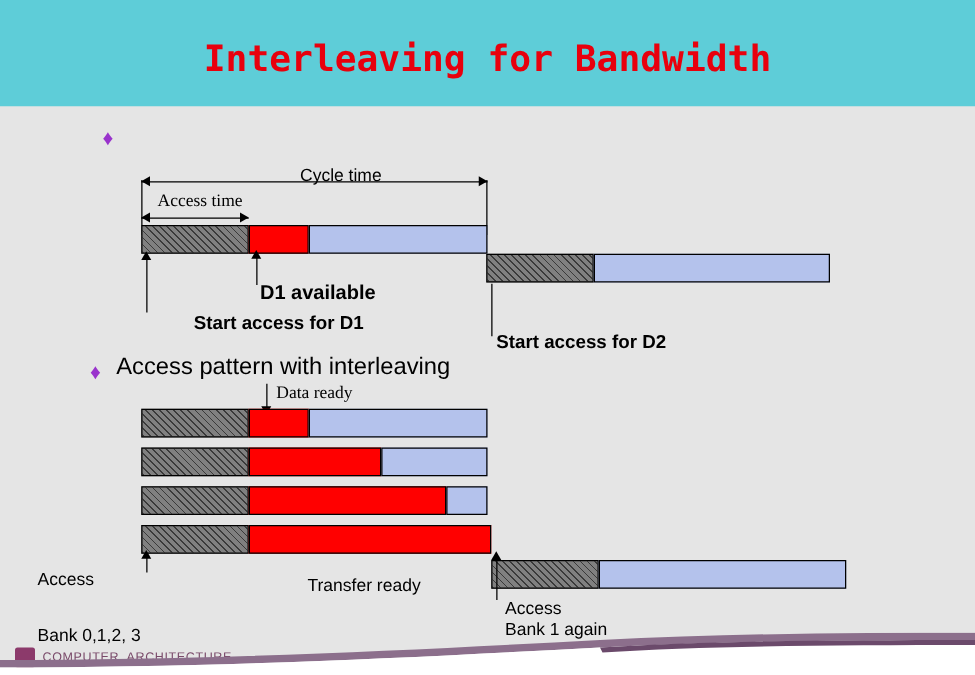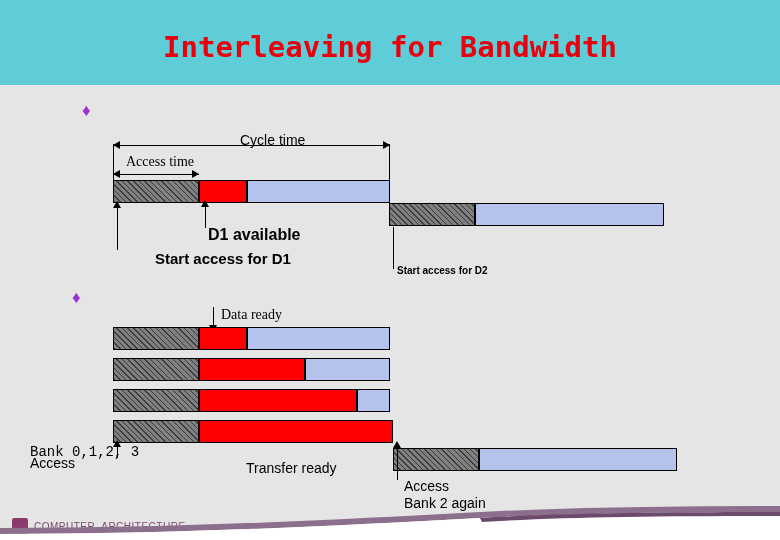--- a/index.html
+++ b/index.html
@@ -207,23 +207,24 @@
 
   <div class="vline" style="left:205px; top:204px; height:24px;"></div>
   <div class="up-arrow" style="left:201px; top:200px;"></div>
   <div class="lbl lbl-bold" style="left:208px; top:226px; font-size:16px;">D1 available</div>
 
   <div class="vline" style="left:117px; top:205px; height:45px;"></div>
   <div class="up-arrow" style="left:113px; top:201px;"></div>
   <div class="lbl lbl-bold" style="left:124px; top:250px; font-size:15px;margin-left:31px;">Start access for D1</div>
 
   <div class="vline" style="left:393px; top:227px; height:42px;"></div>
-  <div class="lbl lbl-bold" style="left:397px; top:265px; font-size:10px;">Start access for D2</div>
+  <div class="lbl lbl-bold" style="left:397px; top:265px; font-size:15px;">Start access for D2</div>
 
   <div class="bullet-marker" style="left:72px; top:289px;">♦</div>
+  <div class="bullet-text" style="left:93px; top:284px;">Access pattern with interleaving</div>
 
   <div class="vline" style="left:213px; top:307px; height:20px;"></div>
   <div class="down-arrow" style="left:209px; top:325px;"></div>
   <div class="lbl" style="left:221px; top:307px;font-family:Liberation Serif, serif;">Data ready</div>
 
   <div class="bar bar-hatch" style="left:113px; top:327px; width:86px; height:23px;"></div>
   <div class="bar bar-red" style="left:199px; top:327px; width:48px; height:23px;"></div>
   <div class="bar bar-blue" style="left:247px; top:327px; width:143px; height:23px;"></div>
 
   <div class="bar bar-hatch" style="left:113px; top:358px; width:86px; height:23px;"></div>
@@ -236,28 +237,28 @@
 
   <div class="bar bar-hatch" style="left:113px; top:420px; width:86px; height:23px;"></div>
   <div class="bar bar-red" style="left:199px; top:420px; width:194px; height:23px;"></div>
 
   <div class="bar bar-hatch" style="left:393px; top:448px; width:86px; height:23px;"></div>
   <div class="bar bar-blue" style="left:479px; top:448px; width:198px; height:23px;"></div>
 
   <div class="vline" style="left:117px; top:443px; height:15px;"></div>
   <div class="up-arrow" style="left:113px; top:440px;"></div>
   <div class="lbl" style="left:30px; top:455px;">Access</div>
-  <div class="lbl" style="left:30px; top:444px;font-family:Liberation Mono, monospace;">Bank 0,1,2, 3</div>
+  <div class="lbl" style="left:30px; top:500px;">Bank 0,1,2, 3</div>
 
   <div class="lbl" style="left:246px; top:460px;">Transfer ready</div>
 
   <div class="vline" style="left:397px; top:445px; height:35px;"></div>
   <div class="up-arrow" style="left:393px; top:441px;"></div>
   <div class="lbl" style="left:404px; top:478px;">Access</div>
-  <div class="lbl" style="left:404px; top:495px;">Bank 2 again</div>
+  <div class="lbl" style="left:404px; top:495px;">Bank 1 again</div>
 
   <div class="footer-logo"></div>
   <div class="footer-sub" style="left:34px;">COMPUTER  ARCHITECTURE</div>
 
   <div class="footer-swoosh">
     <svg width="780" height="34" viewBox="0 0 780 34" xmlns="http://www.w3.org/2000/svg">
       <path d="M0,22 C180,22 330,14 480,6 C580,1 680,0 780,0 L780,6 C680,6 580,7 480,12 C330,20 180,28 0,28 Z" fill="#8C6F8C"></path>
       <path d="M0,28 C180,28 330,20 480,12 C580,7 680,6 780,6 L780,34 L0,34 Z" fill="#ffffff"></path>
       <path d="M480,12 C560,7 660,6 780,6 L780,10 C660,10 560,11 482,16 Z" fill="#6B4A6B"></path>
     </svg>

